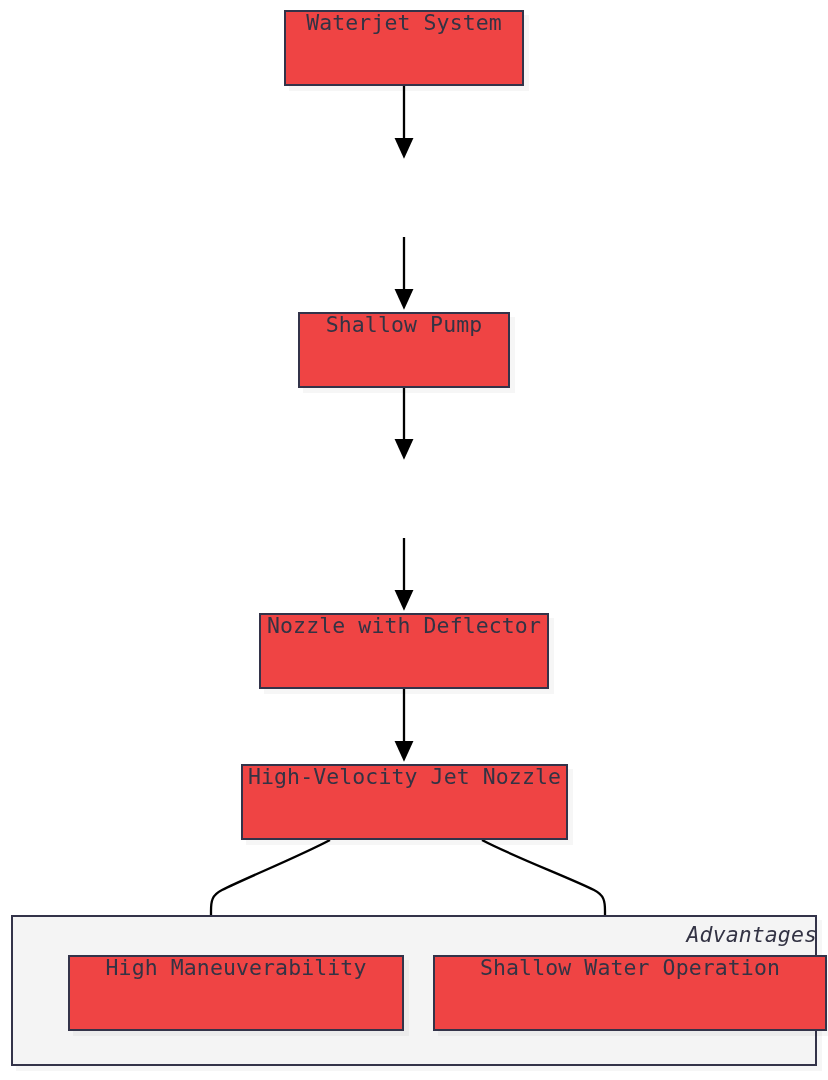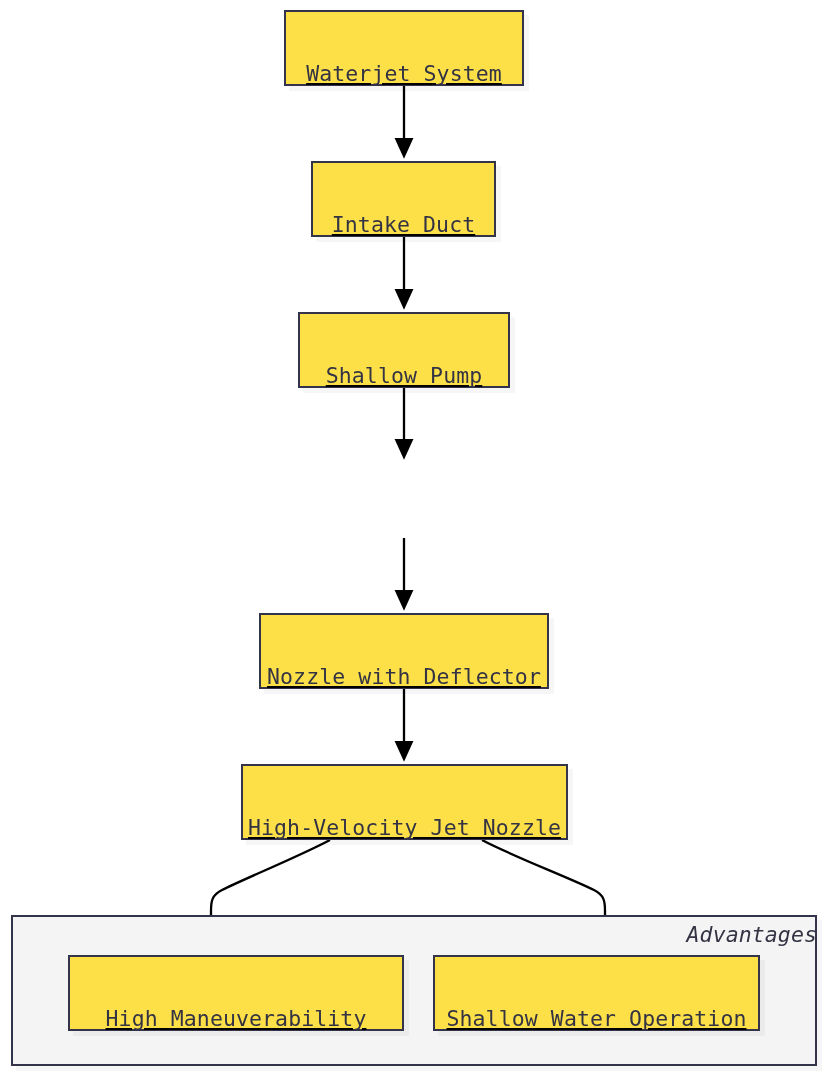--- a/index.html
+++ b/index.html
@@ -48,27 +48,26 @@
     color: #333344;
     letter-spacing: 0.1px;
     white-space: nowrap;
     font-style: italic;
   }
 
   
   .node {
     position: absolute;
     box-sizing: border-box;
-    background: #fde047;
+    background: #ef4444;
     border: 2.6px solid #333349;
     display: flex;
-    align-items: flex-end;
+    align-items: flex-start;
     justify-content: center;
     box-shadow: 5px 5px 0 rgba(0,0,0,0.035);
-    text-decoration: underline;
   }
   .node-label {
     font-size: 21.5px;
     color: #333344;
     line-height: 1;
     white-space: nowrap;
     letter-spacing: 0.1px;
   }
 </style>
 </head>
@@ -95,38 +94,35 @@
   </svg>
 
   <div class="subgraph" style="left:11px; top:915px; width:806px; height:151px;">
   </div>
   <div class="subgraph-title" style="top:922px; left:11px; width:806px;">Advantages</div>
 
   <div class="node" style="left:284px; top:10px; width:240px; height:76px;">
     <span class="node-label">Waterjet System</span>
   </div>
 
-  <div class="node" style="left:311px; top:161px; width:185px; height:76px;">
-    <span class="node-label">Intake Duct</span>
-  </div>
 
   <div class="node" style="left:298px; top:312px; width:212px; height:76px;">
     <span class="node-label">Shallow Pump</span>
   </div>
 
 
   <div class="node" style="left:259px; top:613px; width:290px; height:76px;">
     <span class="node-label">Nozzle with Deflector</span>
   </div>
 
   <div class="node" style="left:241px; top:764px; width:327px; height:76px;">
     <span class="node-label">High-Velocity Jet Nozzle</span>
   </div>
 
   <div class="node" style="left:68px; top:955px; width:336px; height:76px;">
     <span class="node-label">High Maneuverability</span>
   </div>
 
-  <div class="node" style="left:433px; top:955px; width:327px; height:76px;">
+  <div class="node" style="left:433px; top:955px; width:394px; height:76px;">
     <span class="node-label">Shallow Water Operation</span>
   </div>
 
 </div>
 
 </body></html>

